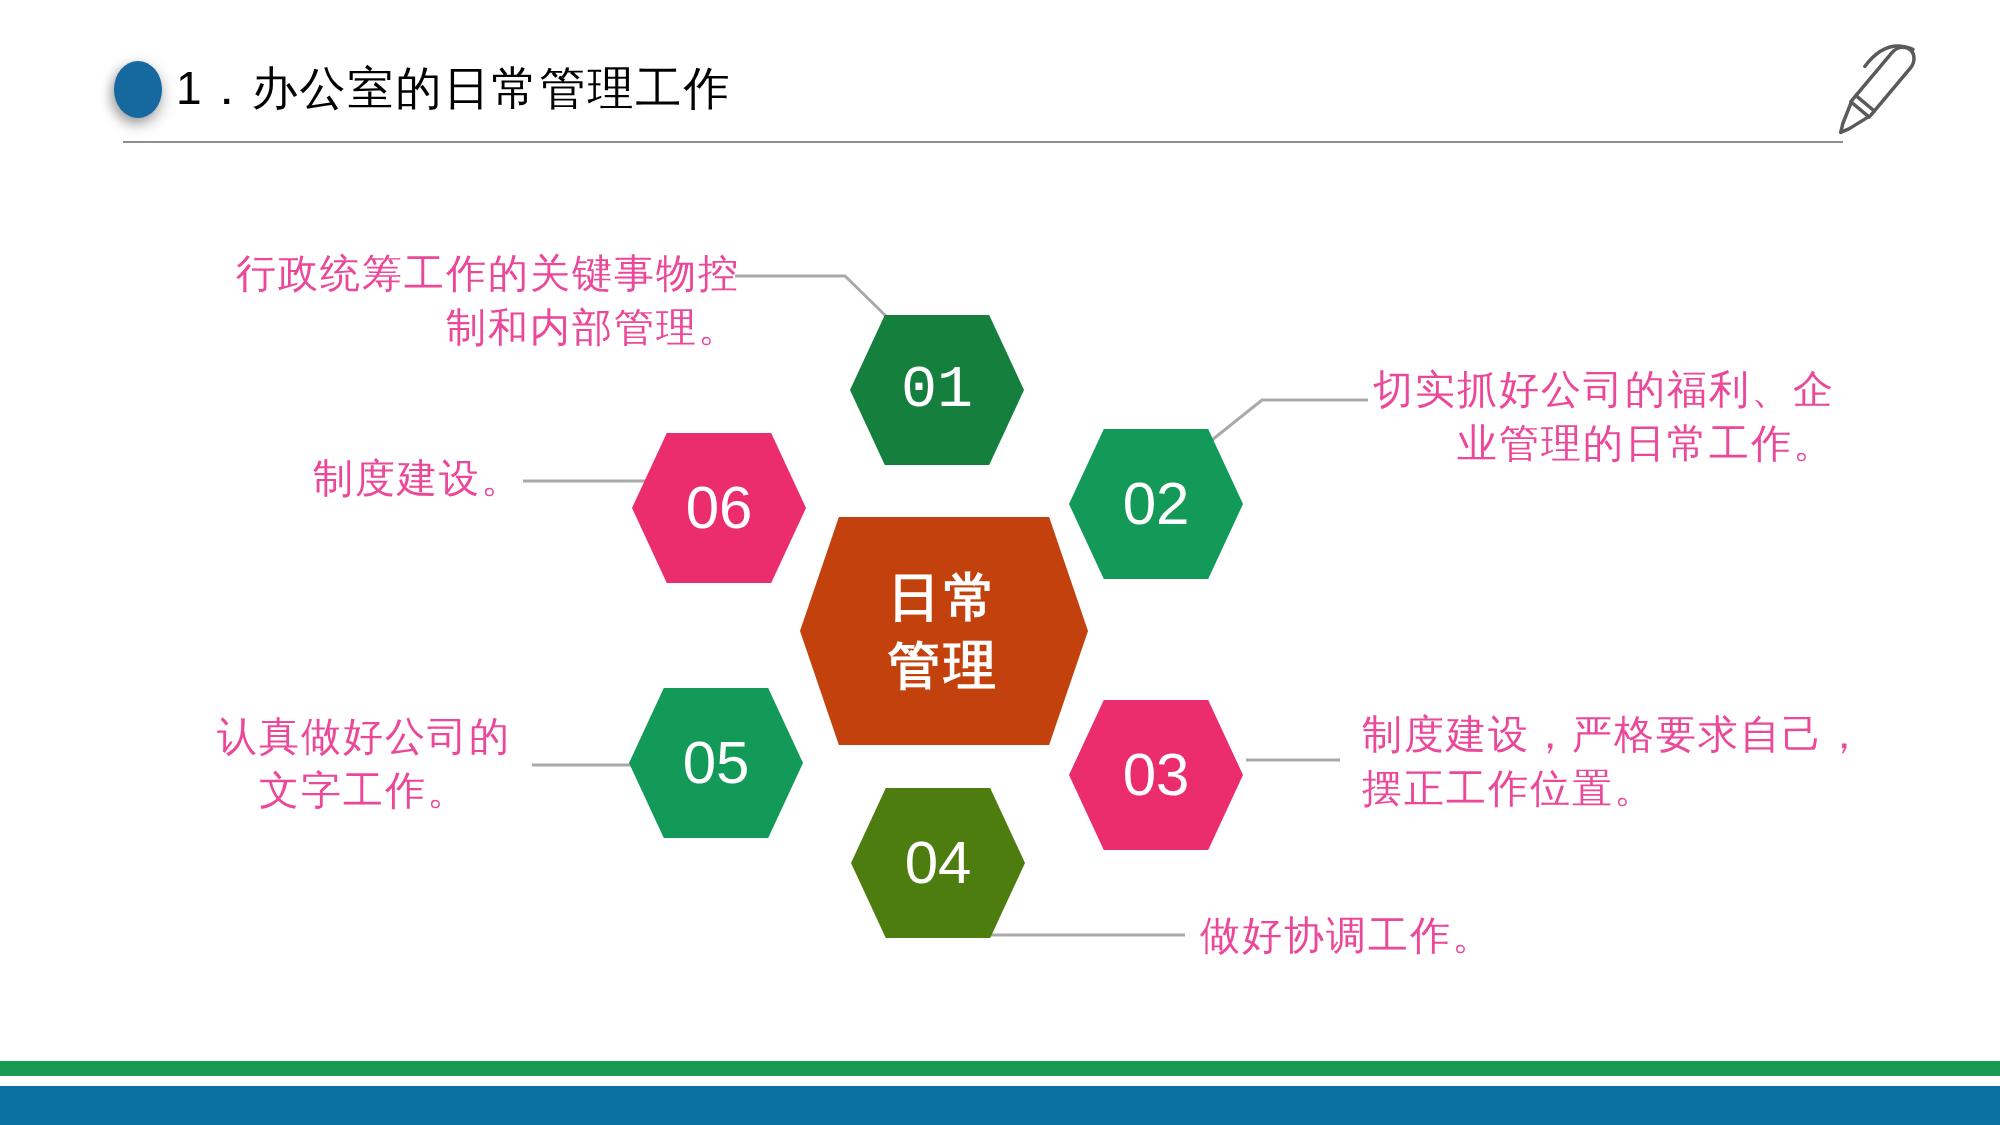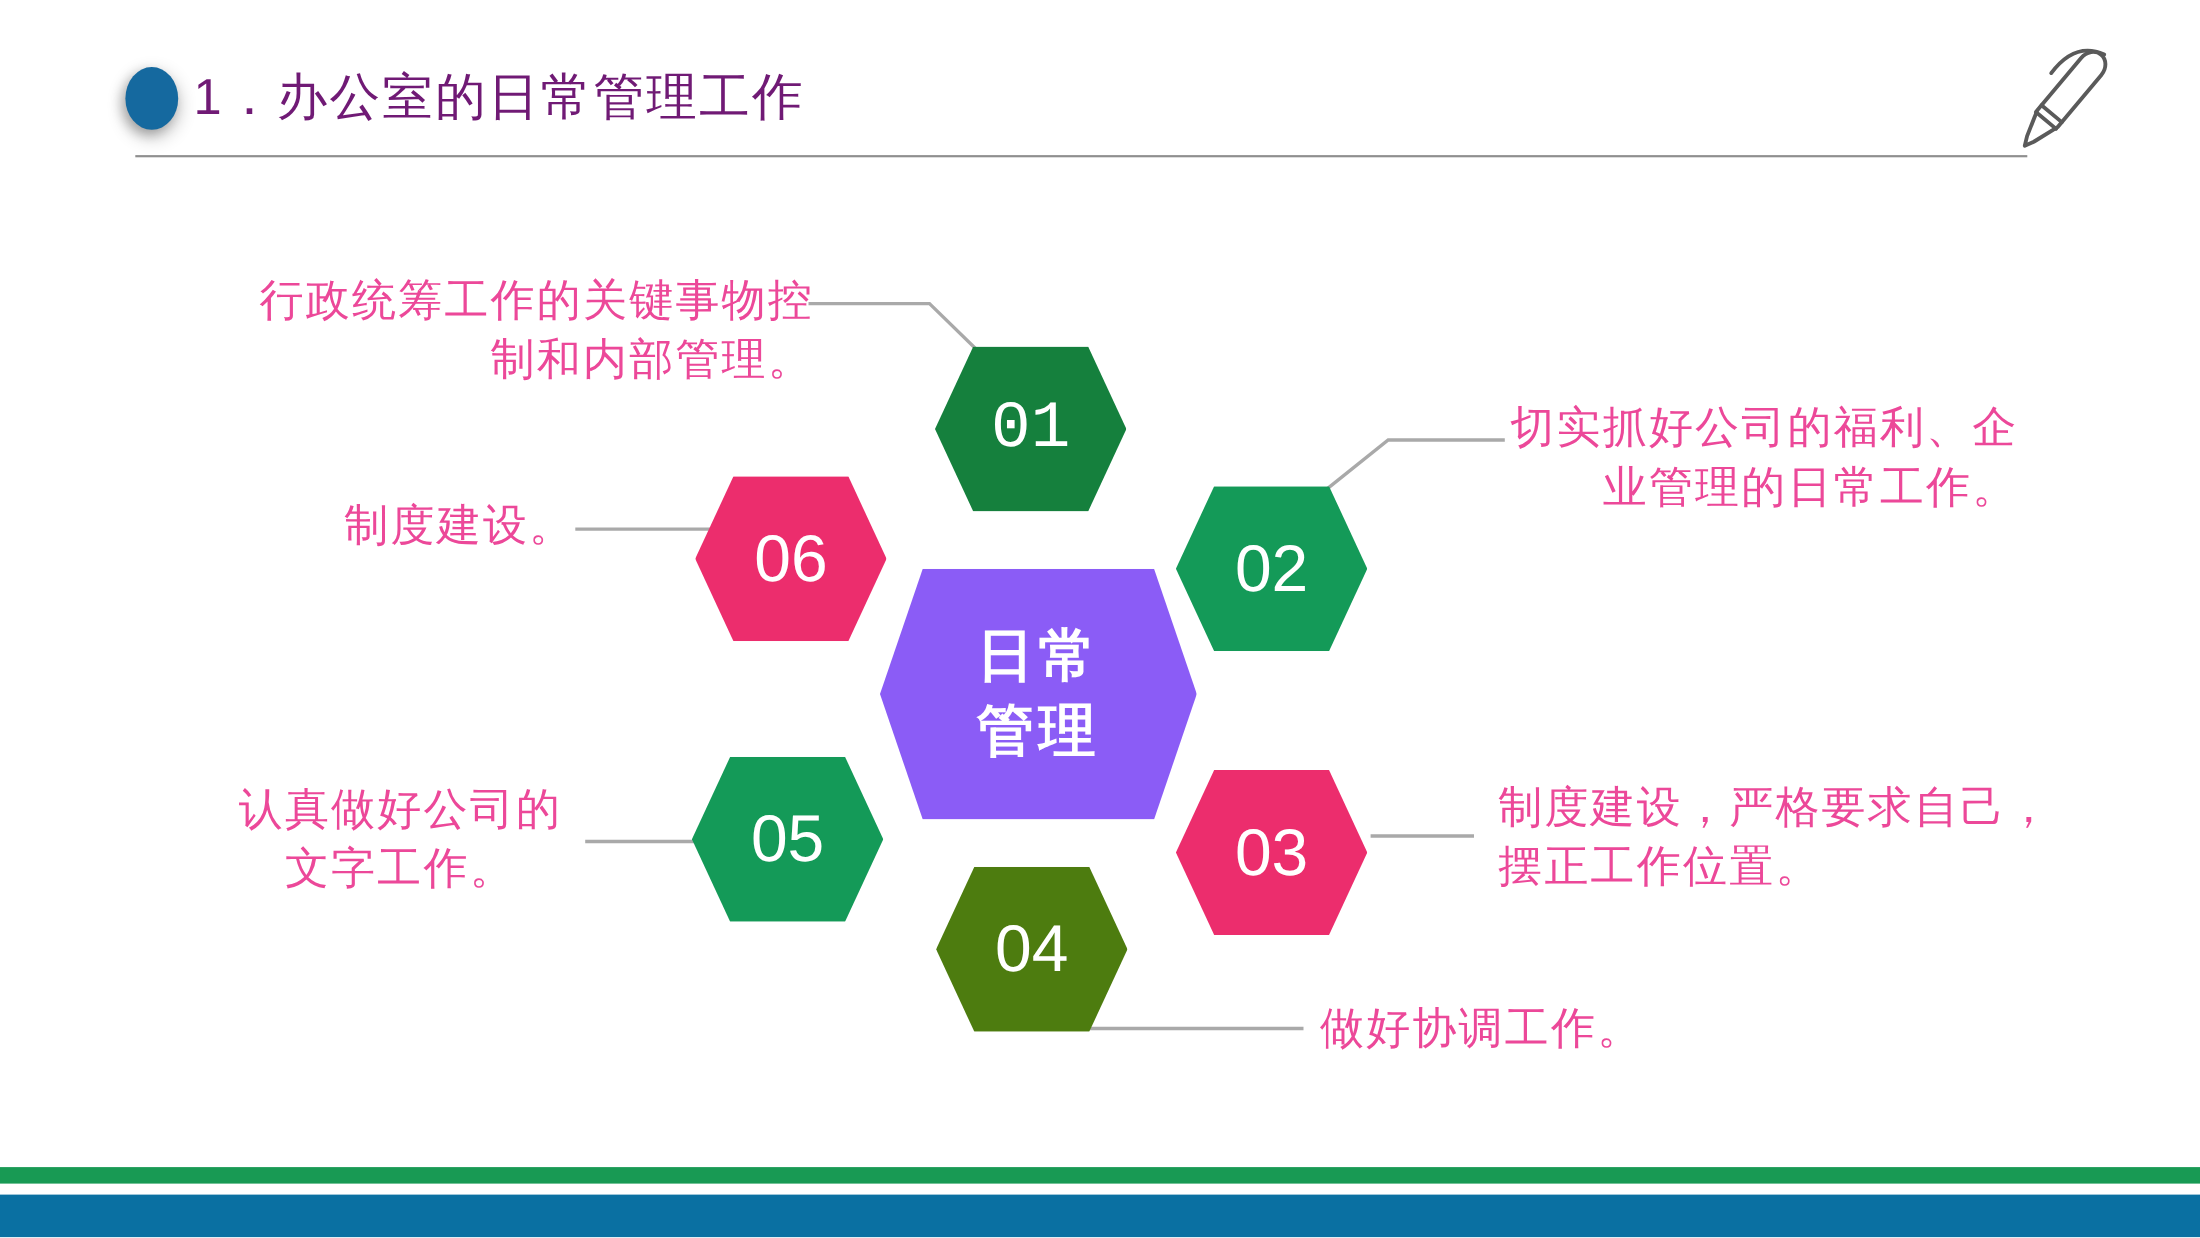--- a/index.html
+++ b/index.html
@@ -8,36 +8,36 @@
     font-family:"Liberation Sans","DejaVu Sans",sans-serif;
   }
 
   
   .bullet {
     position:absolute; left:114px; top:61px; width:48px; height:57px;
     border-radius:50%; box-shadow:0 6px 16px rgba(0,0,0,0.30), -4px 4px 10px rgba(0,0,0,0.18);
   }
   .title {
     position:absolute; left:176px; top:58px; font-size:46px; line-height:60px;
-    color:#701a75; letter-spacing:2px; white-space:nowrap;
+    color:#000000; letter-spacing:2px; white-space:nowrap;
   }
   .header-line {
     position:absolute; left:123px; top:141px; width:1720px; height:2px; background:#8f8f8f;
   }
   .pen-svg { position:absolute; left:0; top:0; pointer-events:none; }
 
   
   .hex {
     position:absolute; width:174px; height:150px;
     clip-path:polygon(20% 0%, 80% 0%, 100% 50%, 80% 100%, 20% 100%, 0% 50%);
     color:#ffffff; display:flex; align-items:center; justify-content:center;
     font-size:60px; line-height:60px;
   }
   .hex-01 { left:850px;  top:315px; }
-  .hex-02 { left:1069px; top:442px; }
+  .hex-02 { left:1069px; top:429px; }
   .hex-03 { left:1069px; top:683px;margin-top:17px; }
   .hex-04 { left:851px;  top:788px; }
   .hex-05 { left:629px;  top:688px; }
   .hex-06 { left:632px;  top:433px; }
   .hex-center {
     left:800px; top:517px; width:288px; height:228px;
     clip-path:polygon(13.5% 0%, 86.5% 0%, 100% 50%, 86.5% 100%, 13.5% 100%, 0% 50%);
     font-size:52px; line-height:68px; font-weight:bold; letter-spacing:4px;
     flex-direction:column; text-align:center;
   }
@@ -90,21 +90,21 @@
     </g>
   </svg>
 
   <div class="hex hex-01" style="background-color: #15803d; font-family: Liberation Mono, monospace;">01</div>
   <div class="hex hex-02" style="background-color: rgb(20, 154, 88);">02</div>
   <div class="hex hex-03" style="background-color: rgb(236, 45, 109);">03</div>
   <div class="hex hex-04" style="background-color: #4d7c0f;">04</div>
   <div class="hex hex-05" style="background-color: rgb(20, 154, 88);">05</div>
   <div class="hex hex-06" style="background-color: rgb(236, 45, 109);">06</div>
 
-  <div class="hex hex-center" style="background-color: #8b5cf6;">
+  <div class="hex hex-center" style="background-color: #c2410c;">
     <span>日常</span>
     <span>管理</span>
   </div>
 
   <div class="label label-1">
     <div>行政统筹工作的关键事物控</div>
     <div>制和内部管理。</div>
   </div>
   <div class="label label-2">
     <div>切实抓好公司的福利、企</div>

